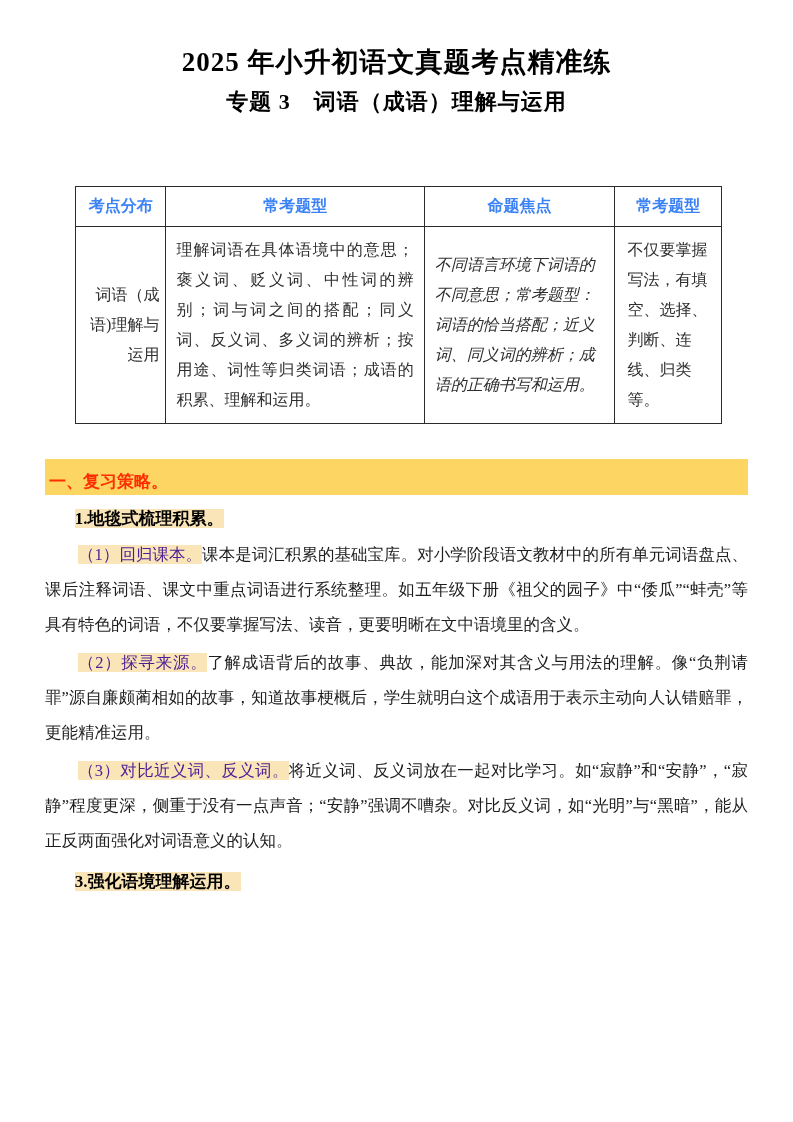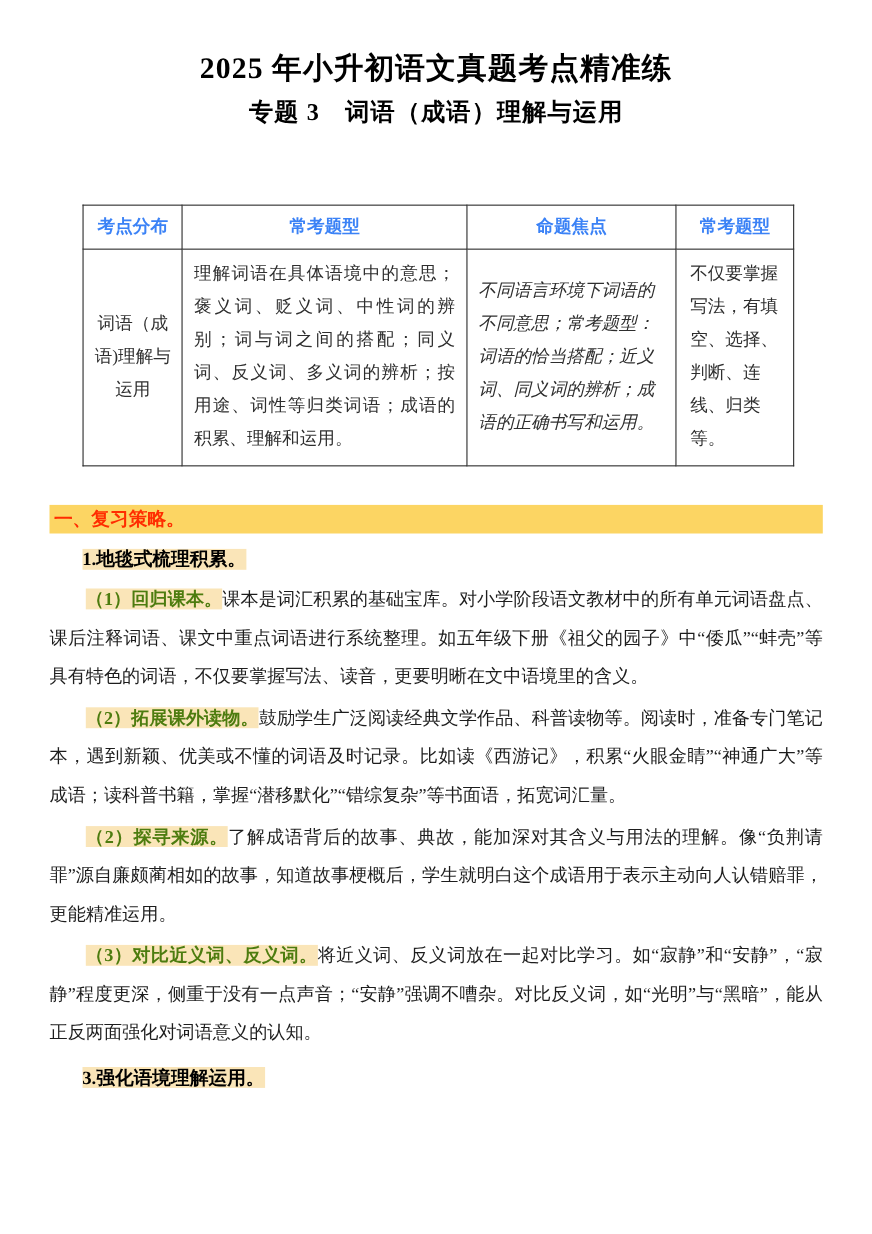--- a/index.html
+++ b/index.html
@@ -44,51 +44,51 @@
     vertical-align: middle;
   }
   table.points th {
     font-size: 16px;
     font-weight: bold;
     color: #3b82f6;
     padding: 9px 2px;
     text-align: center;
   }
   table.points td { line-height: 30px; }
-  td.c-dist  { text-align: center; padding: 8px 6px; line-height: 34px; }
+  td.c-dist  { text-align: right; padding: 8px 6px; line-height: 34px; }
   td.c-content { text-align: justify; padding: 8px 10px; }
   td.c-focus { text-align: left; padding: 8px 10px; font-style: italic; }
   td.c-types { text-align: left; padding: 8px 4px 8px 12px; line-height: 36px; }
   .banner {
     margin-top: 35px;
     background: #FCD563;
     color: #FF2D00;
     font-weight: bold;
     font-size: 17px;
     line-height: 23px;
-    padding: 1px 4px 2px 4px;
+    padding: 11px 4px 2px 4px;
   }
   .hl { background: #FAE5B8; }
   p.sub-heading {
     margin: 9px 0 0 0;
     font-size: 17px;
     font-weight: bold;
     line-height: 30px;
     text-indent: 1.75em;
     color: #000;
   }
   p.para {
     margin: 3px 0 0 0;
     font-size: 16.5px;
     line-height: 35px;
     text-align: justify;
     text-indent: 2em;
     color: #1d1d1d;
   }
-  p.para .lead { font-weight: bold; color: #4d7c0f; }
+  p.para .lead { font-weight: normal; color: #4c1d95; }
 </style>
 </head>
 <body>
 
 <div class="page">
 
   <div class="doc-title">2025 年小升初语文真题考点精准练</div>
   <div class="doc-subtitle">专题 3　词语（成语）理解与运用</div>
 
   <div class="table-wrap">
@@ -119,21 +119,20 @@
   </div>
 
   <div class="banner">
     <span>一、复习策略。</span>
   </div>
 
   <p class="sub-heading"><span class="hl">1.地毯式梳理积累。</span></p>
 
   <p class="para"><span class="hl lead">（1）回归课本。</span><span>课本是词汇积累的基础宝库。对小学阶段语文教材中的所有单元词语盘点、课后注释词语、课文中重点词语进行系统整理。如五年级下册《祖父的园子》中“倭瓜”“蚌壳”等具有特色的词语，不仅要掌握写法、读音，更要明晰在文中语境里的含义。</span></p>
 
-  <p class="para"><span class="hl lead">（2）拓展课外读物。</span><span>鼓励学生广泛阅读经典文学作品、科普读物等。阅读时，准备专门笔记本，遇到新颖、优美或不懂的词语及时记录。比如读《西游记》，积累“火眼金睛”“神通广大”等成语；读科普书籍，掌握“潜移默化”“错综复杂”等书面语，拓宽词汇量。</span></p>
 
 
 
   <p class="para"><span class="hl lead">（2）探寻来源。</span><span>了解成语背后的故事、典故，能加深对其含义与用法的理解。像“负荆请罪”源自廉颇蔺相如的故事，知道故事梗概后，学生就明白这个成语用于表示主动向人认错赔罪，更能精准运用。</span></p>
 
   <p class="para"><span class="hl lead">（3）对比近义词、反义词。</span><span>将近义词、反义词放在一起对比学习。如“寂静”和“安静”，“寂静”程度更深，侧重于没有一点声音；“安静”强调不嘈杂。对比反义词，如“光明”与“黑暗”，能从正反两面强化对词语意义的认知。</span></p>
 
   <p class="sub-heading"><span class="hl">3.强化语境理解运用。</span></p>
 
 </div>

